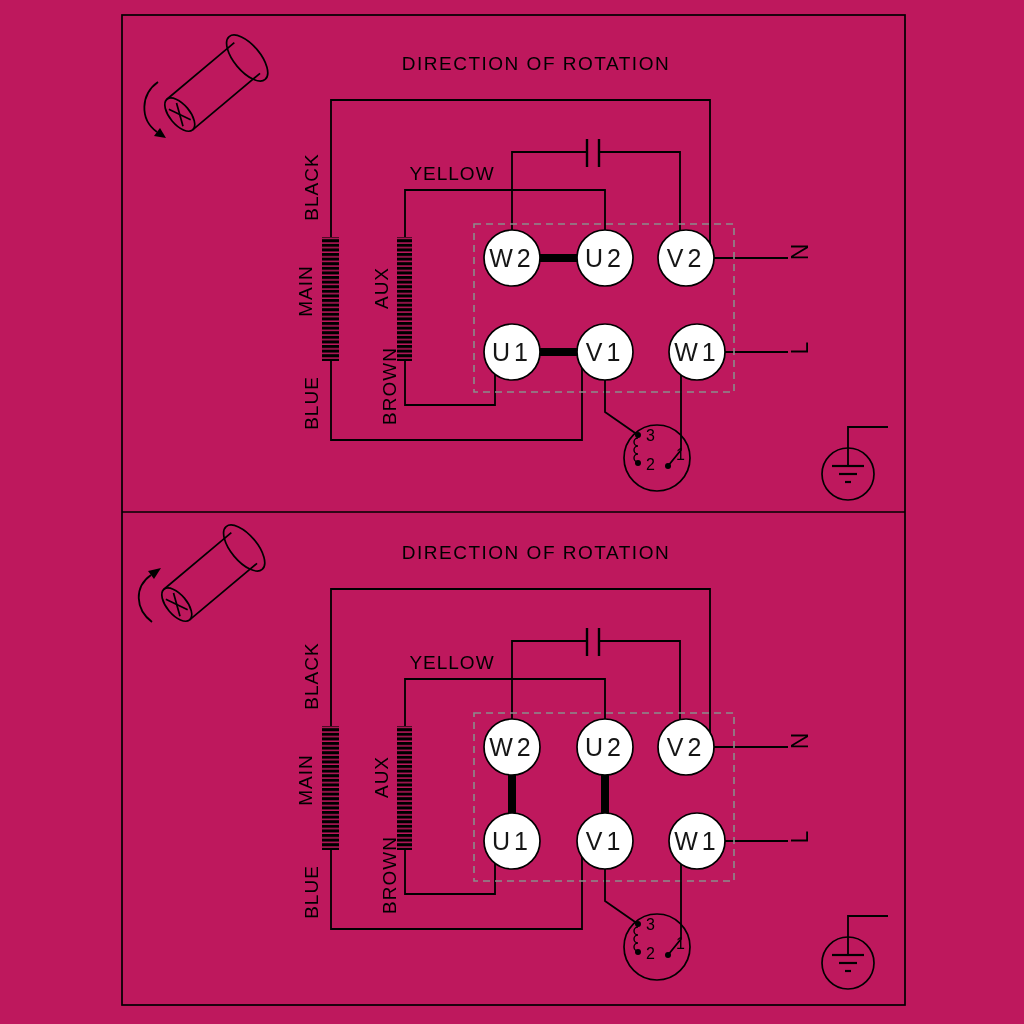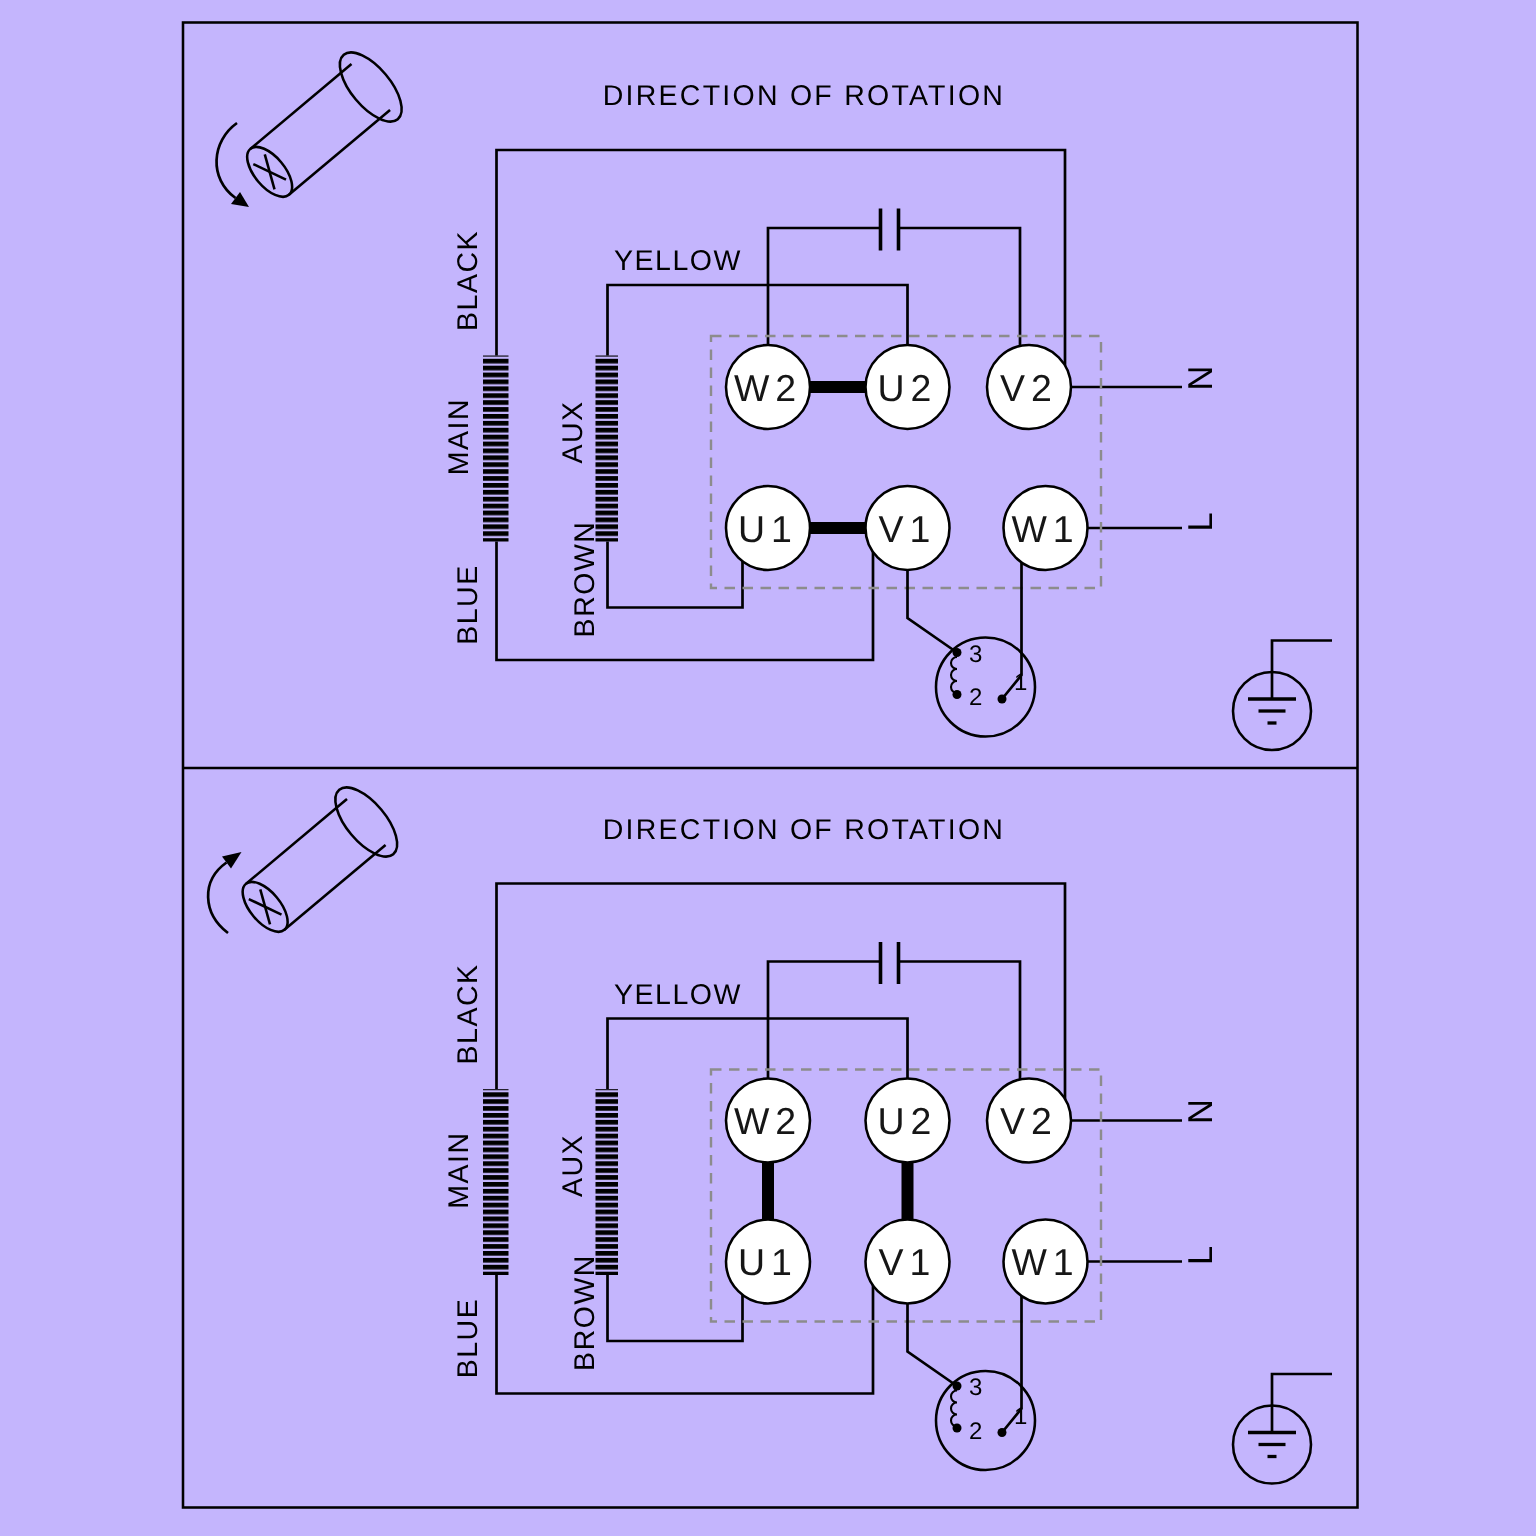--- a/index.html
+++ b/index.html
@@ -1,16 +1,16 @@
 <!DOCTYPE html>
 <html><head>
 <meta charset="utf-8">
 <style>
   html,body { margin:0; padding:0; background:#ffffff; }
-  #stage { position:relative; width:1024px; height:1024px; background:#c4b5fd; overflow:hidden; }
+  #stage { position:relative; width:1024px; height:1024px; background:#be185d; overflow:hidden; }
   svg { position:absolute; left:0; top:0; }
   svg text { font-family:"Liberation Sans", sans-serif; fill:#000; }
   .t-title { font-size:19px; letter-spacing:1.5px; }
   .t-lbl   { font-size:19px; letter-spacing:1px; }
   .t-term  { font-size:25px; letter-spacing:4px; text-anchor:middle; fill:#161616; }
   .t-num   { font-size:16px; }
   .t-nl    { font-size:23px; }
   .wire    { fill:none; stroke:#000; stroke-width:1.8; }
   .thin    { fill:none; stroke:#000; stroke-width:1.4; }
   .cap     { stroke:#000; stroke-width:2.4; }

